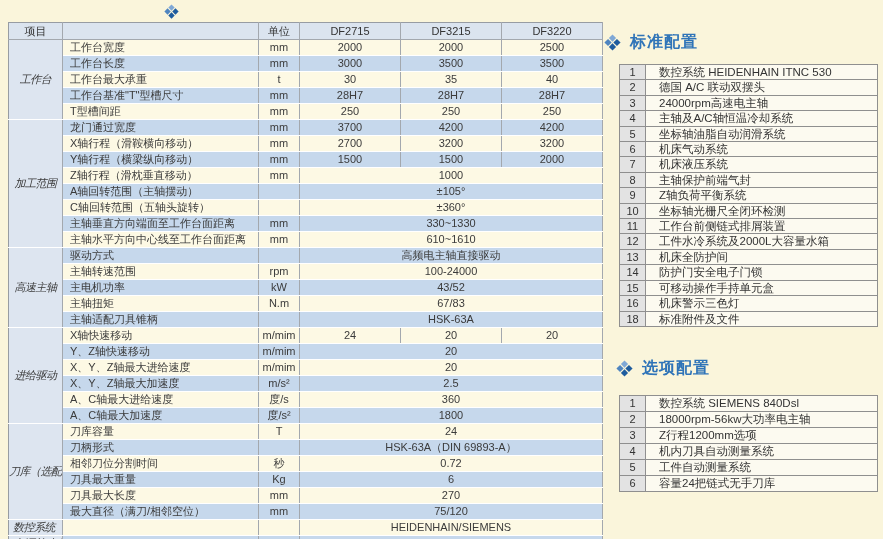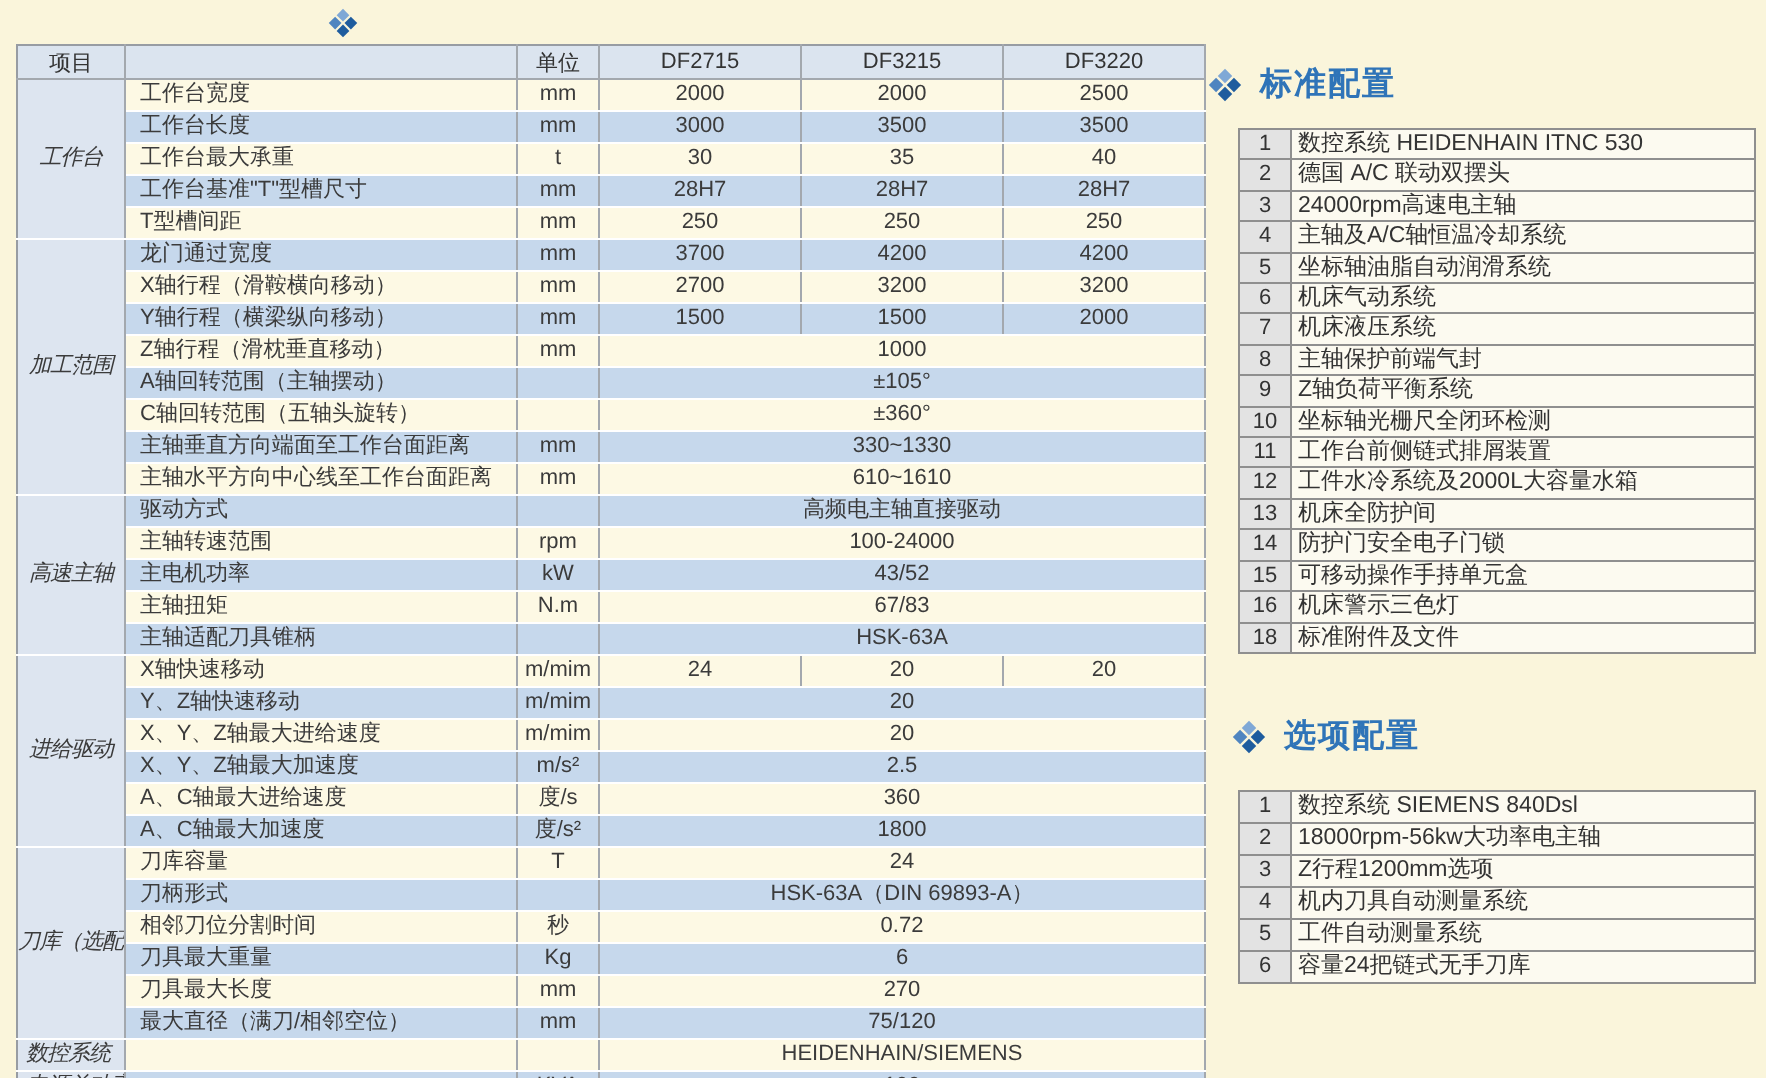--- a/index.html
+++ b/index.html
@@ -55,21 +55,21 @@
   }
   .config-table.std { top:64px; }
   .config-table.opt { top:395px; }
   .config-table td {
     border:1px solid var(--cfg-border,#8F8F8F);
     font-size:11.5px; color:#333; white-space:nowrap; overflow:hidden;
   }
   .config-table.std td { height:14.4px; line-height:14.4px; }
   .config-table.opt td { height:15px; line-height:15px; }
   .config-table td.num { background:var(--cfg-num-bg,#E3E3E3); text-align:center; font-size:11px; }
-  .config-table td.txt { background:var(--cfg-item-bg,#FCFAF0); padding-left:3px;margin-top:25px; }
+  .config-table td.txt { background:var(--cfg-item-bg,#FCFAF0); padding-left:13px;margin-top:25px; }
   .config-table col.c-num { width:26px; }
 </style>
 </head>
 <body>
 
 <div class="page">
 
   <div class="title-bar">
     <svg width="15" height="15" viewBox="0 0 20 20">
       <path d="M10 .5 L14.25 4.75 L10 9 L5.75 4.75 Z" fill="var(--icon-light,#7FA8D6)"></path>

